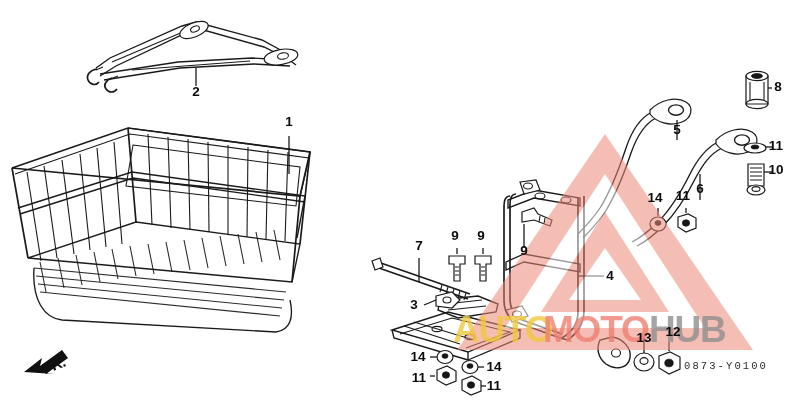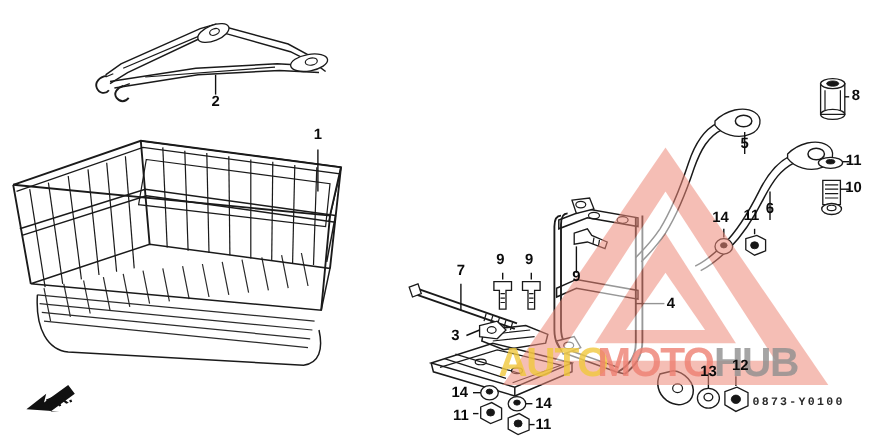--- a/index.html
+++ b/index.html
@@ -11,21 +11,21 @@
   .w1{stroke-width:1.1;}
   .w13{stroke-width:1.35;}
   .w16{stroke-width:1.7;}
   .fillw{fill:#ffffff;stroke:#1a1a1a;stroke-width:1.2;}
   .fillk{fill:#171717;stroke:#171717;stroke-width:.8;}
   .lead{stroke:#111;stroke-width:1.25;fill:none;}
   .lbl{position:absolute;font-family:"Liberation Sans",sans-serif;
        font-weight:700;color:#0b0b0b;font-size:13.5px;line-height:1;
        white-space:nowrap;user-select:none;}
   .partcode{position:absolute;font-family:"Liberation Mono",monospace;
-       font-size:10.5px;letter-spacing:2.1px;color:#2a2a2a;font-weight:700;}
+       font-size:10.5px;letter-spacing:2.1px;color:#2a2a2a;font-weight:400;}
   .frtxt{position:absolute;font-family:"Liberation Sans",sans-serif;
        font-weight:700;font-size:15px;color:#111;transform:rotate(-21deg);
        transform-origin:left bottom;letter-spacing:-.3px;}
   #wm-tri{position:absolute;left:455px;top:128px;width:300px;height:225px;
        opacity:.55;pointer-events:none;}
   #wm-word{position:absolute;left:453px;top:309px;width:350px;height:42px;
        pointer-events:none;}
   .wmtxt{font-family:"Liberation Sans",sans-serif;font-weight:700;
        font-size:37px;letter-spacing:-1.2px;}
 </style>

